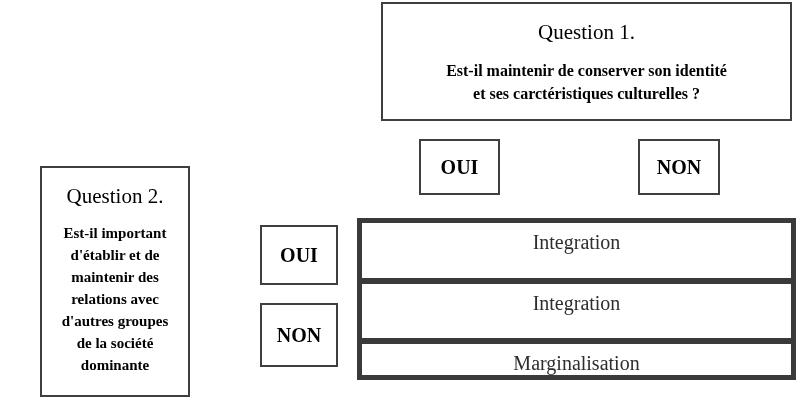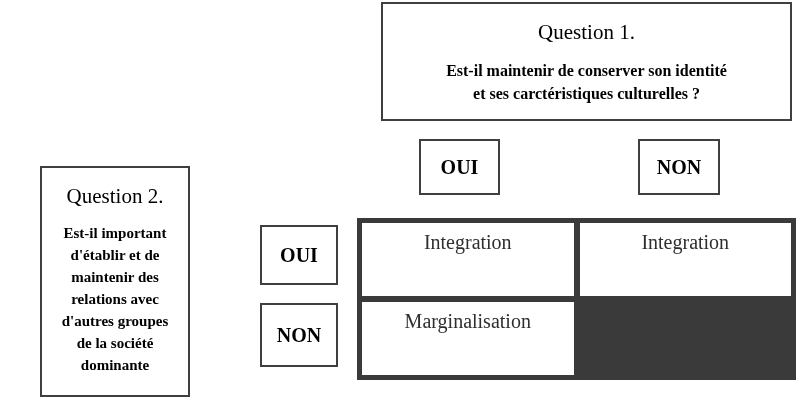--- a/index.html
+++ b/index.html
@@ -71,21 +71,21 @@
   .left-non { left: 260px; top: 303px; width: 78px; height: 64px; }
   .matrix {
     position: absolute;
     left: 357px;
     top: 218px;
     width: 439px;
     height: 162px;
     box-sizing: border-box;
     background: var(--matrix-border, #3a3a3a);
     display: grid;
-    grid-template-columns: 1fr 1fr;
+    grid-template-columns: 1fr;
     grid-template-rows: 1fr 1fr;
     padding: 5px;
     gap: 6px;
   }
   .cell {
     background: #ffffff;
     display: flex;
     justify-content: center;
     align-items: flex-start;
     padding-top: 8px;

